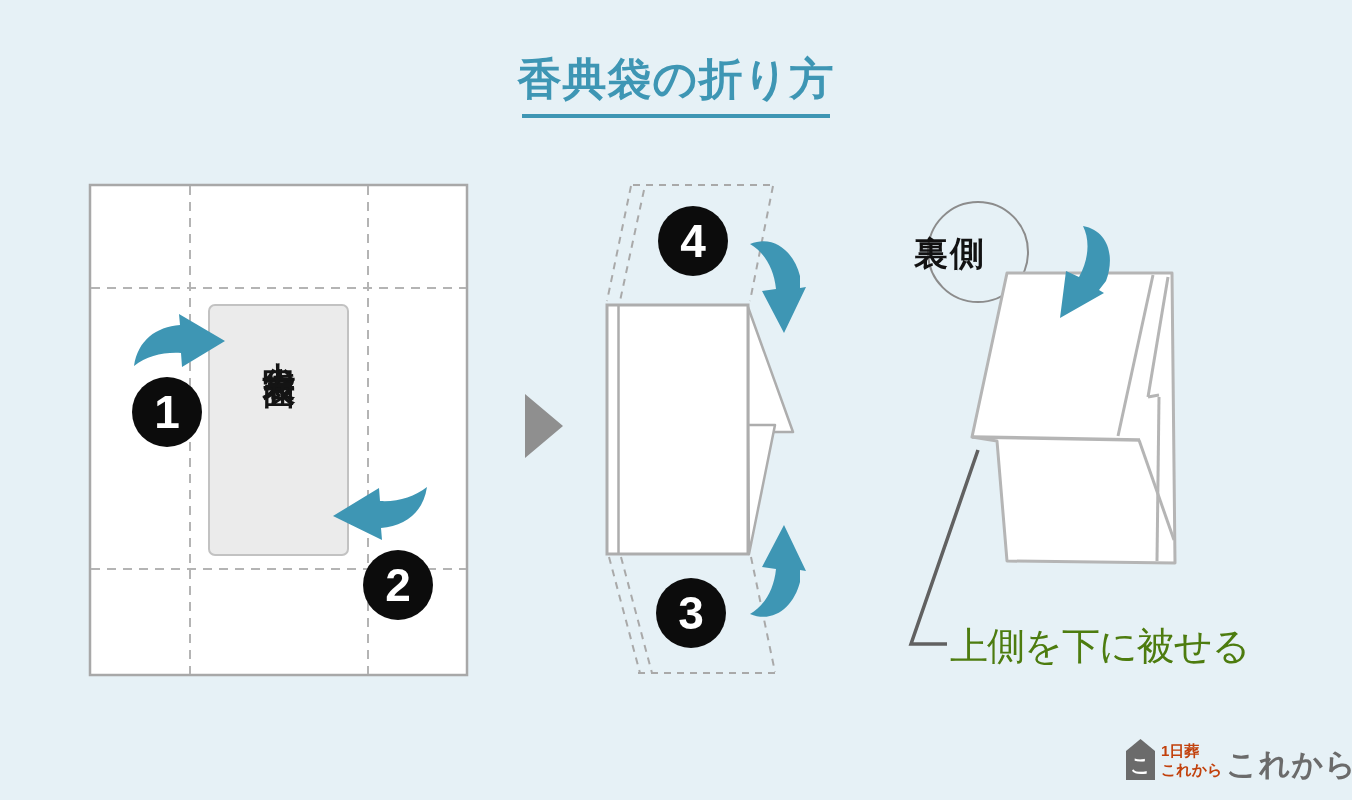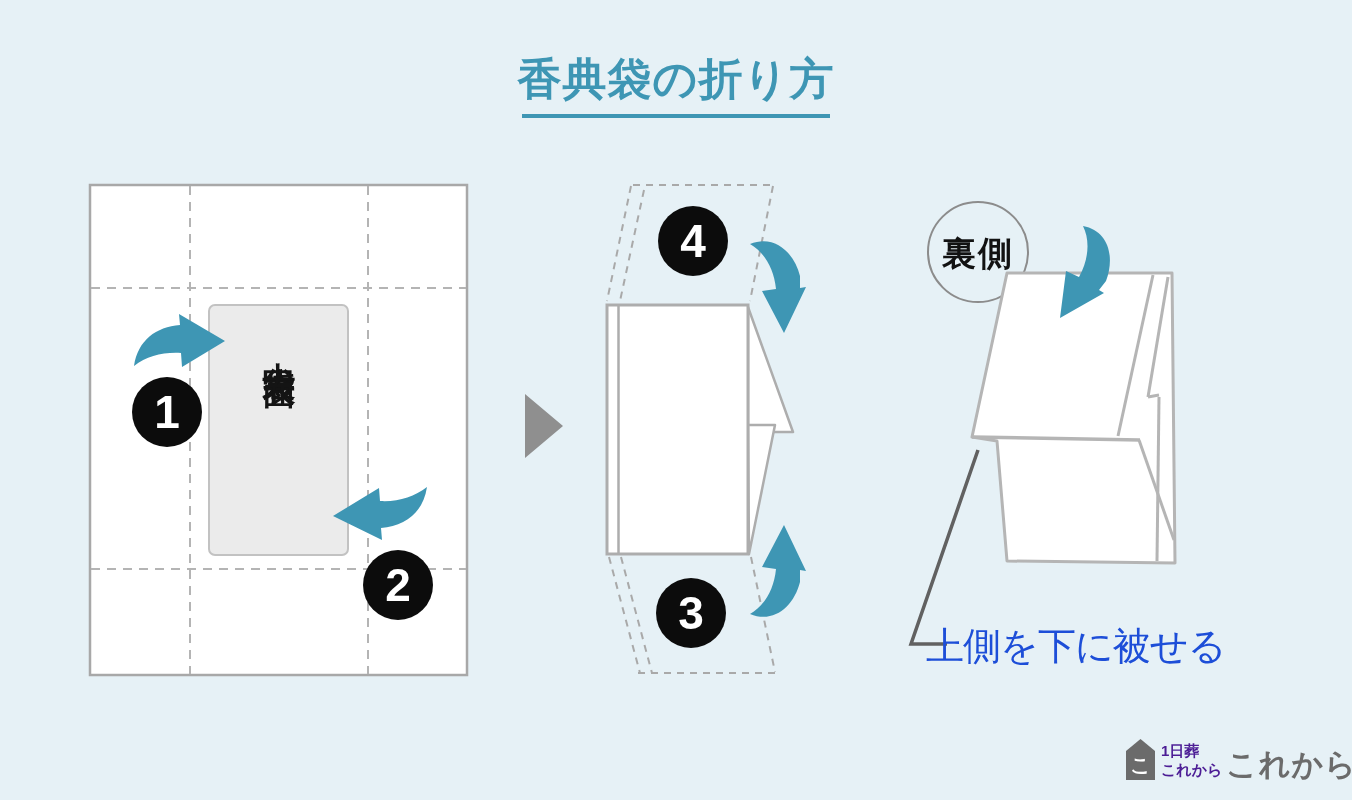--- a/index.html
+++ b/index.html
@@ -37,44 +37,44 @@
     background:#0c0c0c;color:#ffffff;
     display:flex;align-items:center;justify-content:center;
     font-size:46px;font-weight:700;
   }
   #step1{left:132px;top:377px;}
   #step2{left:363px;top:550px;}
   #step3{left:656px;top:578px;}
   #step4{left:658px;top:206px;}
 
   .badge-label{
-    position:absolute;left:928px;top:231px;width:100px;
+    position:absolute;left:900px;top:231px;width:100px;
     text-align:center;font-size:34px;font-weight:700;color:#121212;
     letter-spacing:2px;
   }
 
   .caption{
-    position:absolute;left:926px;top:621px;
-    font-size:38px;font-weight:400;color:#1d4ed8;letter-spacing:-1px;
+    position:absolute;left:950px;top:621px;
+    font-size:38px;font-weight:400;color:#4d7c0f;letter-spacing:-1px;
     white-space:nowrap;
   }
 
   .logo{position:absolute;left:1124px;top:737px;width:215px;height:48px;}
   .logo-house{
     position:absolute;left:2px;top:2px;width:29px;height:41px;
     background:#6b6b6b;
     clip-path:polygon(50% 0%,100% 29%,100% 100%,0% 100%,0% 29%);
     display:flex;align-items:flex-end;justify-content:center;
   }
   .logo-house span{
     color:#ffffff;font-size:20px;font-weight:700;line-height:30px;
   }
   .logo-lines{
     position:absolute;left:37px;top:4px;
-    font-size:15px;line-height:19px;font-weight:700;color:#4c1d95;
+    font-size:15px;line-height:19px;font-weight:700;color:#c2410c;
     white-space:nowrap;
   }
   .logo-brand{
     position:absolute;left:102px;top:7px;
     font-size:31px;font-weight:700;color:#6b6b6b;letter-spacing:1px;
     white-space:nowrap;
   }
 </style>
 </head>
 <body>

